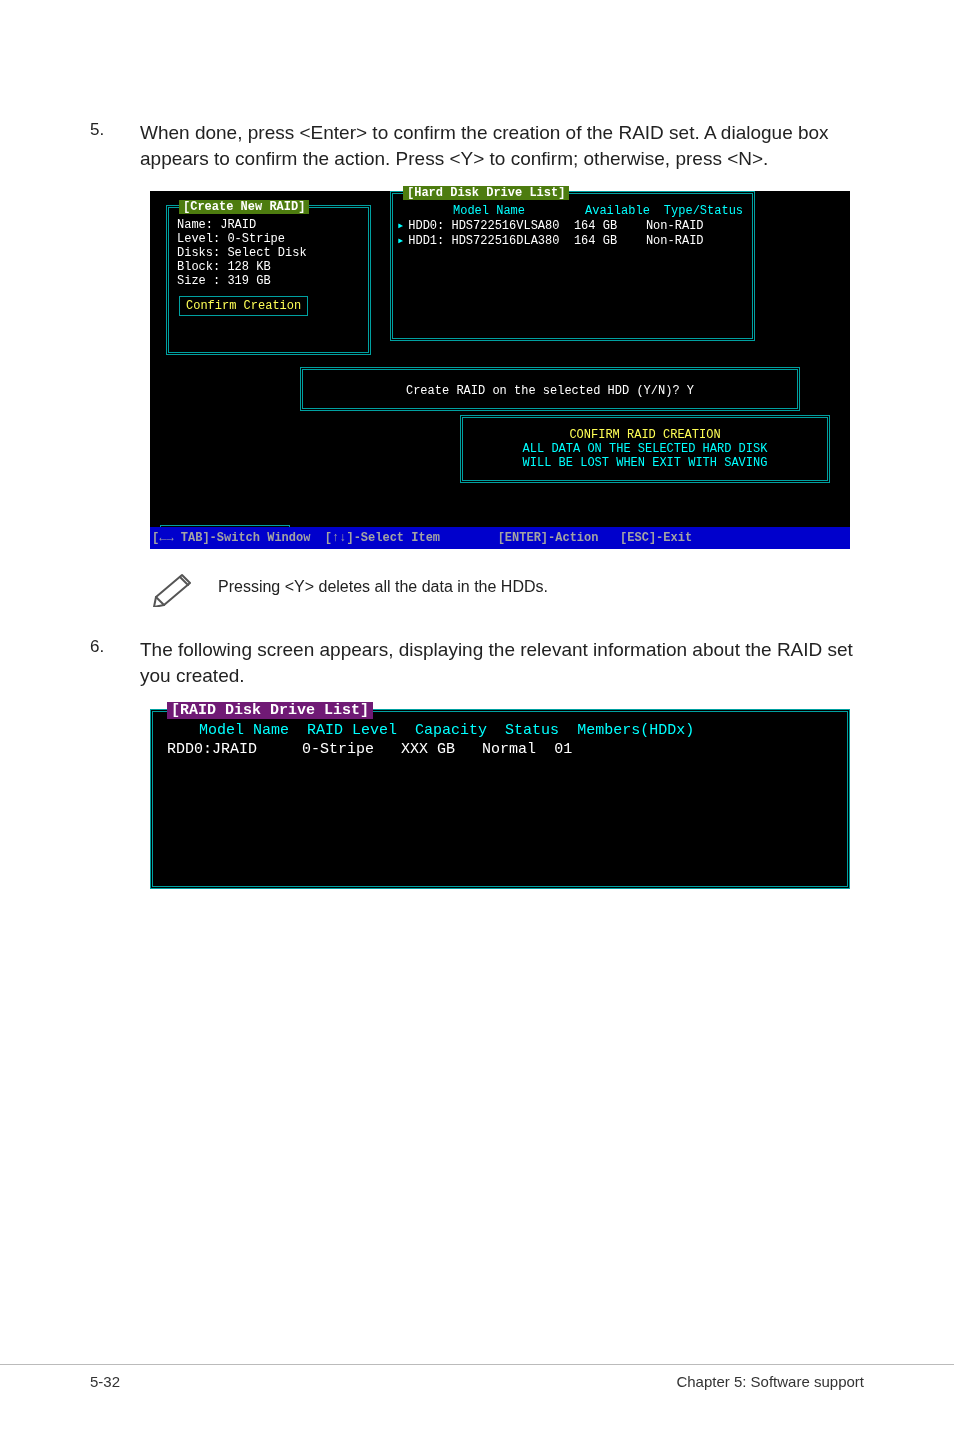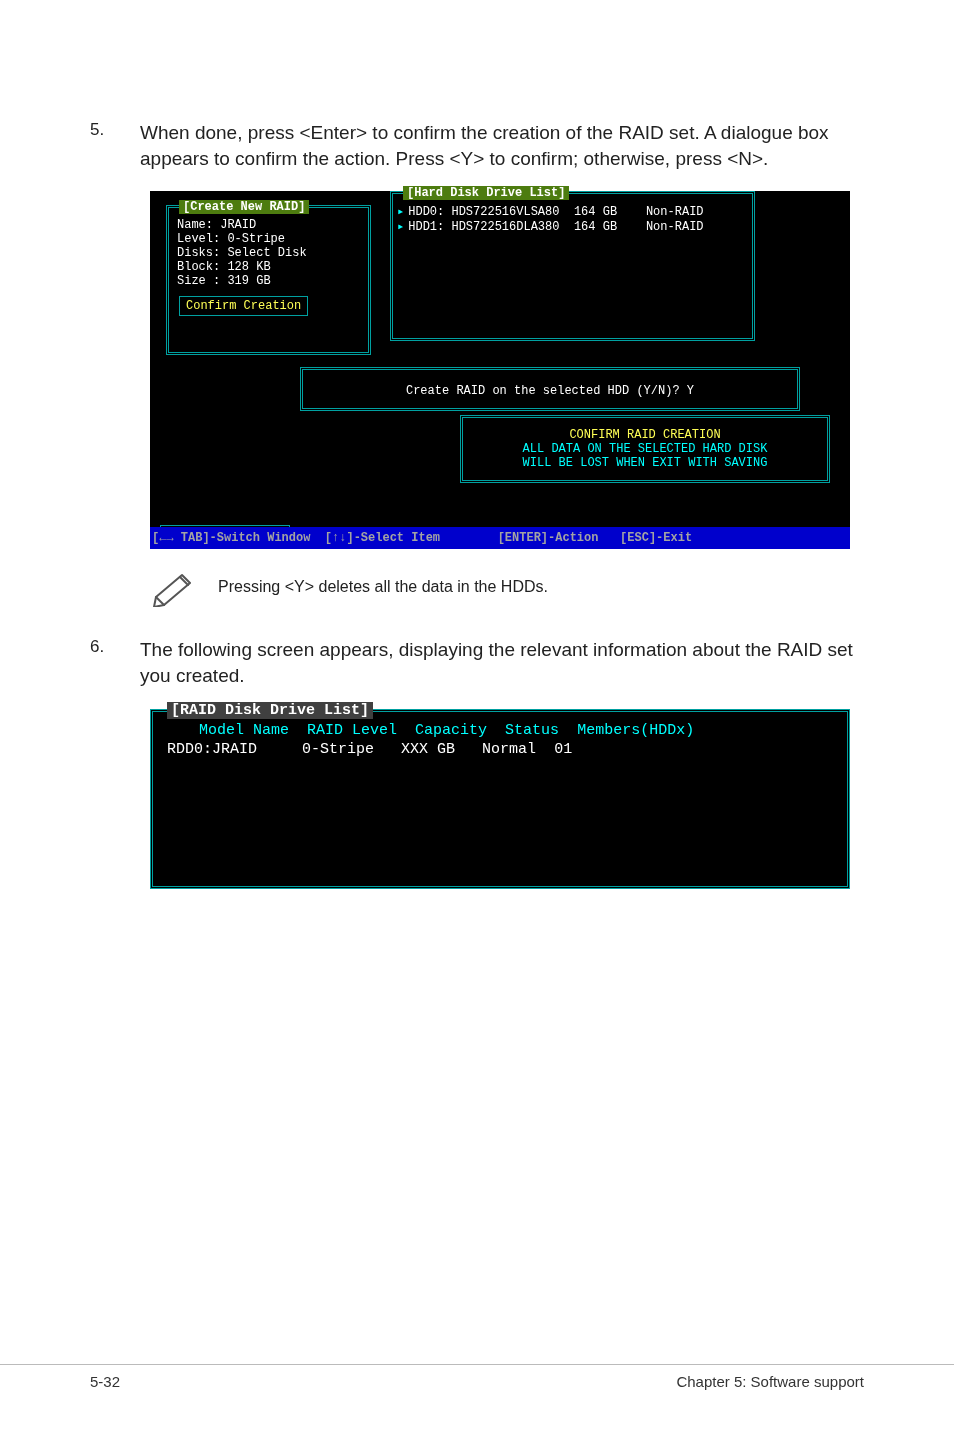--- a/index.html
+++ b/index.html
@@ -97,21 +97,21 @@
     width: 700px;
     background: #000;
     font-family: "Courier New", monospace;
     font-size: 15px;
     color: #fff;
     position: relative;
     border: 3px double #00a0a0;
     height: 180px;
   }
   .bios2 .title {
-    position: absolute; top: -10px; left: 14px; background:#404040; padding: 0 4px; color:#fff; font-weight:bold;
+    position: absolute; top: -10px; left: 14px; background:#701a75; padding: 0 4px; color:#fff; font-weight:bold;
   }
   .bios2 .hdr {
     margin: 10px 0 2px 14px;
     white-space: pre;
     color: #00ffff;
   }
   .bios2 .row {
     margin-left: 14px;
     white-space: pre;
     color: #fff;
@@ -147,20 +147,21 @@
       <div class="line">Level: 0-Stripe</div>
       <div class="line">Disks: Select Disk</div>
       <div class="line">Block: 128 KB</div>
       <div class="line">Size : 319 GB</div>
       <div class="confirm">Confirm Creation</div>
     </div>
 
     <div class="panel hdd-list">
       <div class="panel-title">[Hard Disk Drive List]</div>
       <div style="height:10px"></div>
+      <div class="hdr"><span style="display:inline-block;width:50px"></span><span class="cyan">Model Name</span><span style="display:inline-block;width:60px"></span><span class="cyan">Available</span><span style="display:inline-block;width:14px"></span><span class="cyan">Type/Status</span></div>
       <div class="row"><span class="arrow-r"></span><span class="wht">HDD0:</span> <span class="wht">HDS722516VLSA80</span>  <span class="wht">164 GB</span>    <span class="wht">Non-RAID</span></div>
       <div class="row"><span class="arrow-r"></span><span class="wht">HDD1:</span> <span class="wht">HDS722516DLA380</span>  <span class="wht">164 GB</span>    <span class="wht">Non-RAID</span></div>
     </div>
 
     <div class="raid-dr">
       <span class="t">[RAID Disk Dr</span>
     </div>
 
     <div class="dlg">
       <div class="q">Create RAID on the selected HDD (Y/N)? Y</div>

